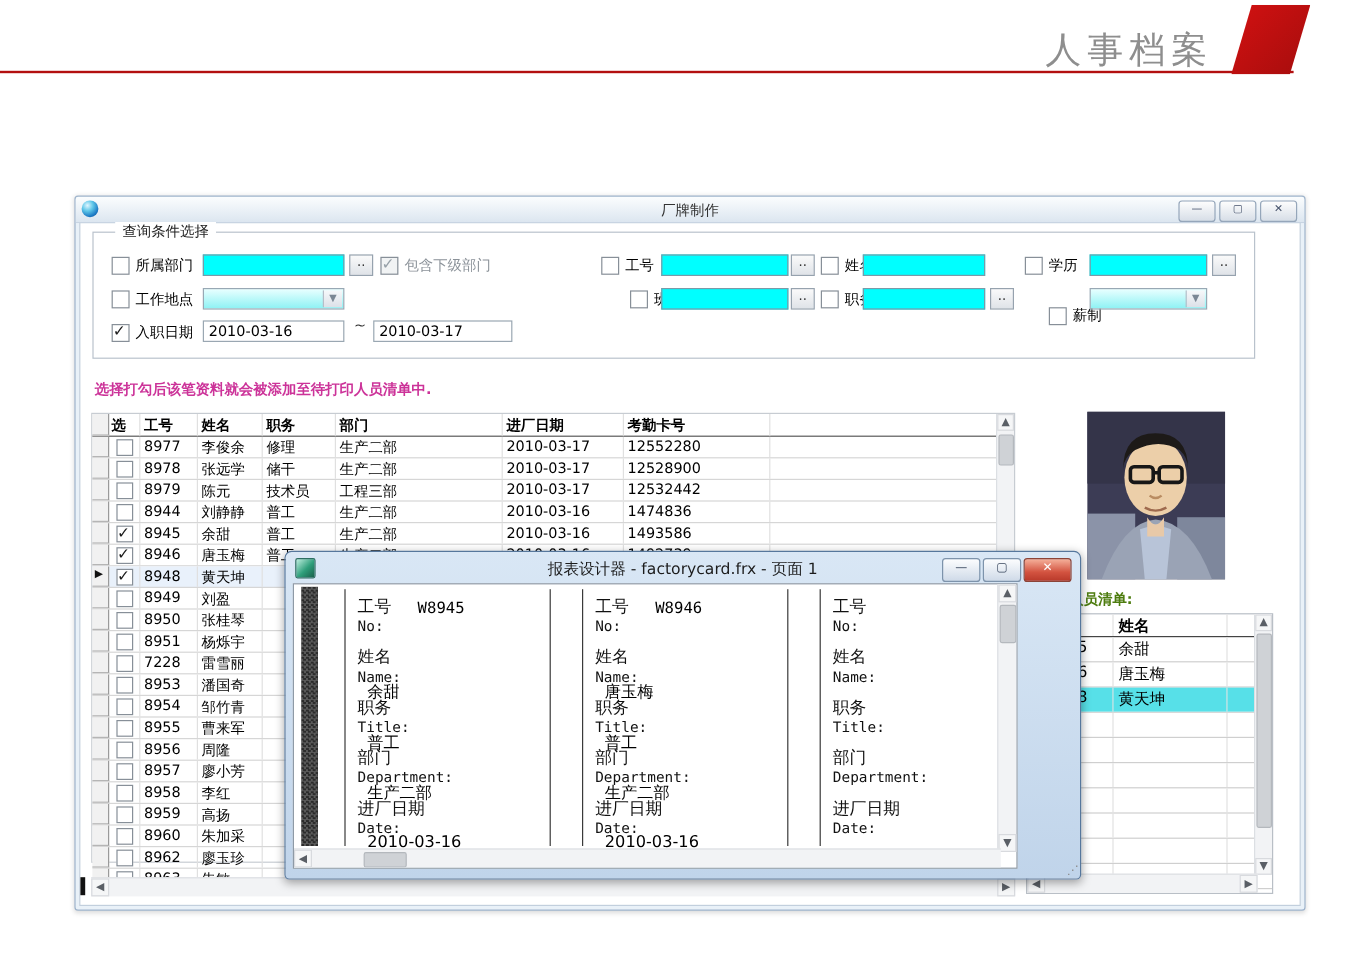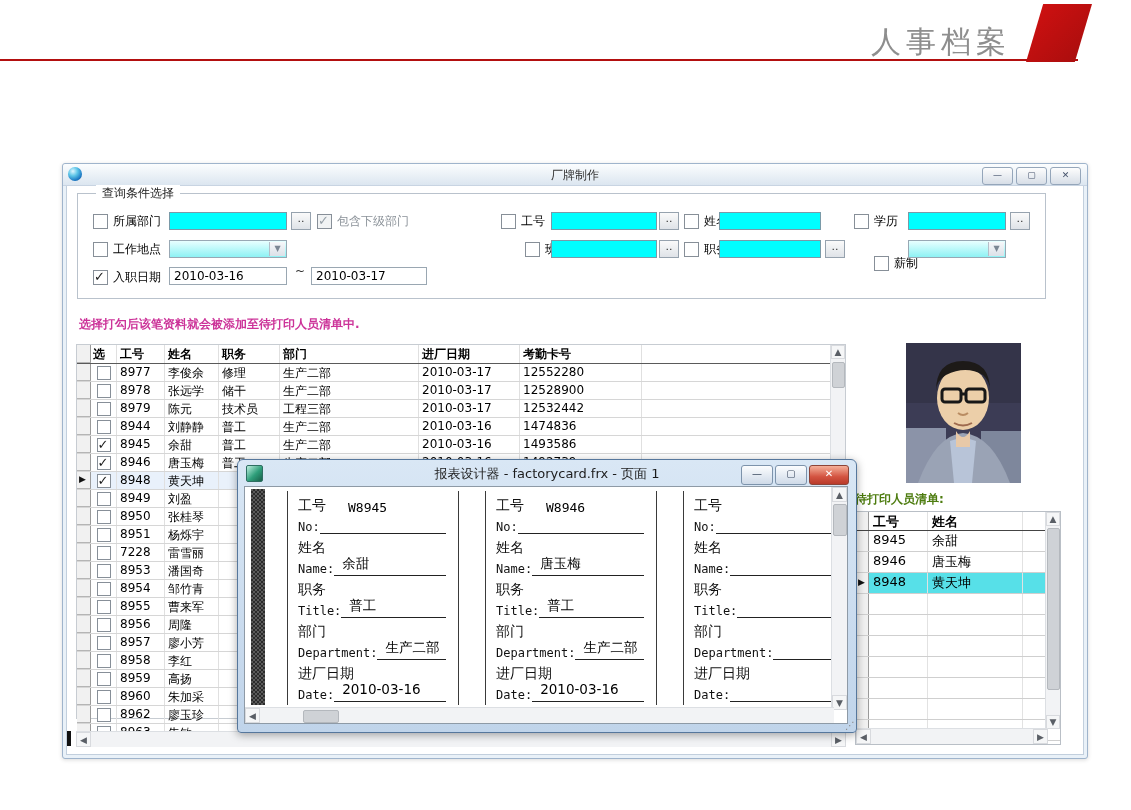--- a/index.html
+++ b/index.html
@@ -81,39 +81,39 @@
   .phead{height:18px;border-bottom:1px solid #444;font-weight:bold;}
   .pgut{width:12px;background:#f1f1f1;border-right:1px solid #9a9a9a;position:relative;}
   .pid{width:59px;padding:1px 4px;box-sizing:border-box;border-right:1px solid #e2e2e2;font-size:13px;}
   .pname{width:95px;padding:1px 4px;box-sizing:border-box;border-right:1px solid #e2e2e2;font-size:13px;}
   .pfill{flex:1;}
   .prow.sel .pid,.prow.sel .pname,.prow.sel .pfill{background:#57e0e8;}
 
   
   .popup{position:absolute;left:237px;top:459px;width:618px;height:272px;
          background:linear-gradient(#d9e7f5,#c0d4ea);border:1px solid #56779c;border-radius:6px 6px 4px 4px;
-         box-shadow:0 2px 8px rgba(0,0,0,.35);}
+         box-shadow:0 2px 8px rgba(0,0,0,.35);padding-left:44px;}
   .pop-title{position:absolute;left:0;right:0;top:5px;text-align:center;font-size:13px;color:#1c1c1c;}
   .pop-icon{position:absolute;left:8px;top:5px;width:15px;height:15px;border:1px solid #2e6e62;border-radius:2px;
             background:linear-gradient(135deg,#bff0e0 0%,#2e9e7a 55%,#19604a 100%);}
   .popbtns{position:absolute;right:7px;top:5px;display:flex;gap:2px;}
   .popbtn{width:30px;height:18px;border:1px solid #7d93ab;border-radius:3px;background:linear-gradient(#fcfdfe,#cfdae8);
           text-align:center;line-height:16px;font-size:10px;color:#3c4a60;}
   .popbtn.close{width:38px;background:linear-gradient(#f5b09a,#d35340 60%,#b93a2b);border-color:#8c4438;color:#fff;font-weight:bold;}
   .pop-content{position:absolute;left:6px;top:26px;width:604px;height:238px;background:#fff;border:1px solid #8e9aa6;
                box-sizing:border-box;overflow:hidden;}
   .hatch{position:absolute;left:6px;top:2px;width:14px;height:216px;
          background-image:repeating-conic-gradient(#2b2b2b 0% 25%,#5a5a5a 0% 50%);background-size:4px 4px;}
   .card{position:absolute;top:4px;width:172px;height:214px;border-left:1px solid #3a3a3a;border-right:1px solid #3a3a3a;
         padding:6px 0 0 10px;box-sizing:border-box;}
   .fld{height:41px;margin-bottom:1px;}
   .l1{display:flex;height:18px;align-items:flex-end;}
   .zh{font-size:14px;color:#111;}
   .v1{margin-left:22px;font-family:"DejaVu Sans Mono","Liberation Mono",monospace;font-size:13px;}
-  .l2{display:flex;height:19px;align-items:flex-end;}
+  .l2{display:flex;height:19px;align-items:flex-start;flex-direction:column;}
   .en{font-family:"DejaVu Sans Mono","Liberation Mono",monospace;font-size:12px;color:#111;}
   .uline{flex:1;border-bottom:1px solid #222;margin-right:12px;height:17px;position:relative;}
   .v2{position:absolute;left:8px;top:-3px;font-size:13.5px;white-space:nowrap;}
   .grip{position:absolute;right:1px;bottom:1px;font-size:10px;color:#8a8a8a;}
 </style>
 </head>
 <body>
 
 <div class="hdr-title">人事档案</div>
 <div class="hdr-line"></div>

